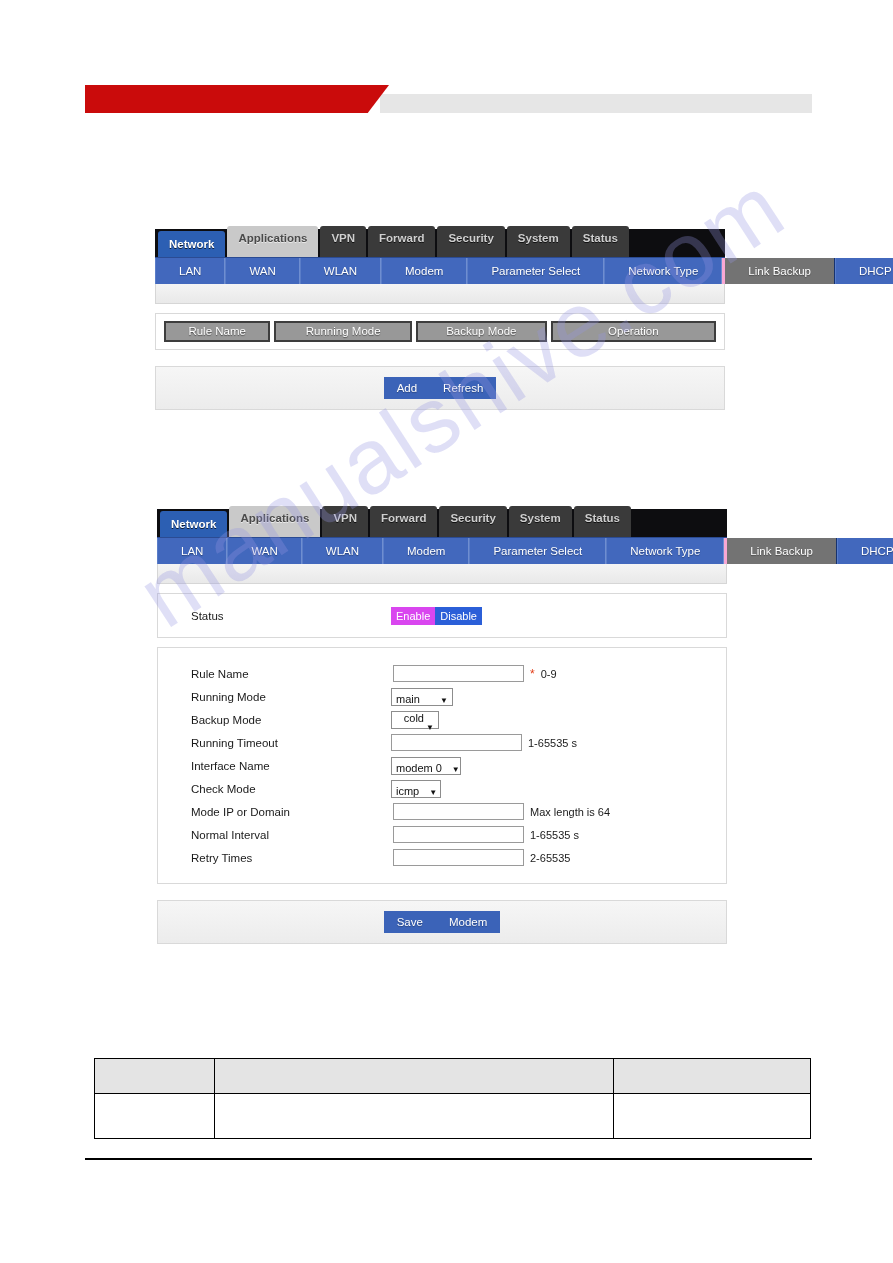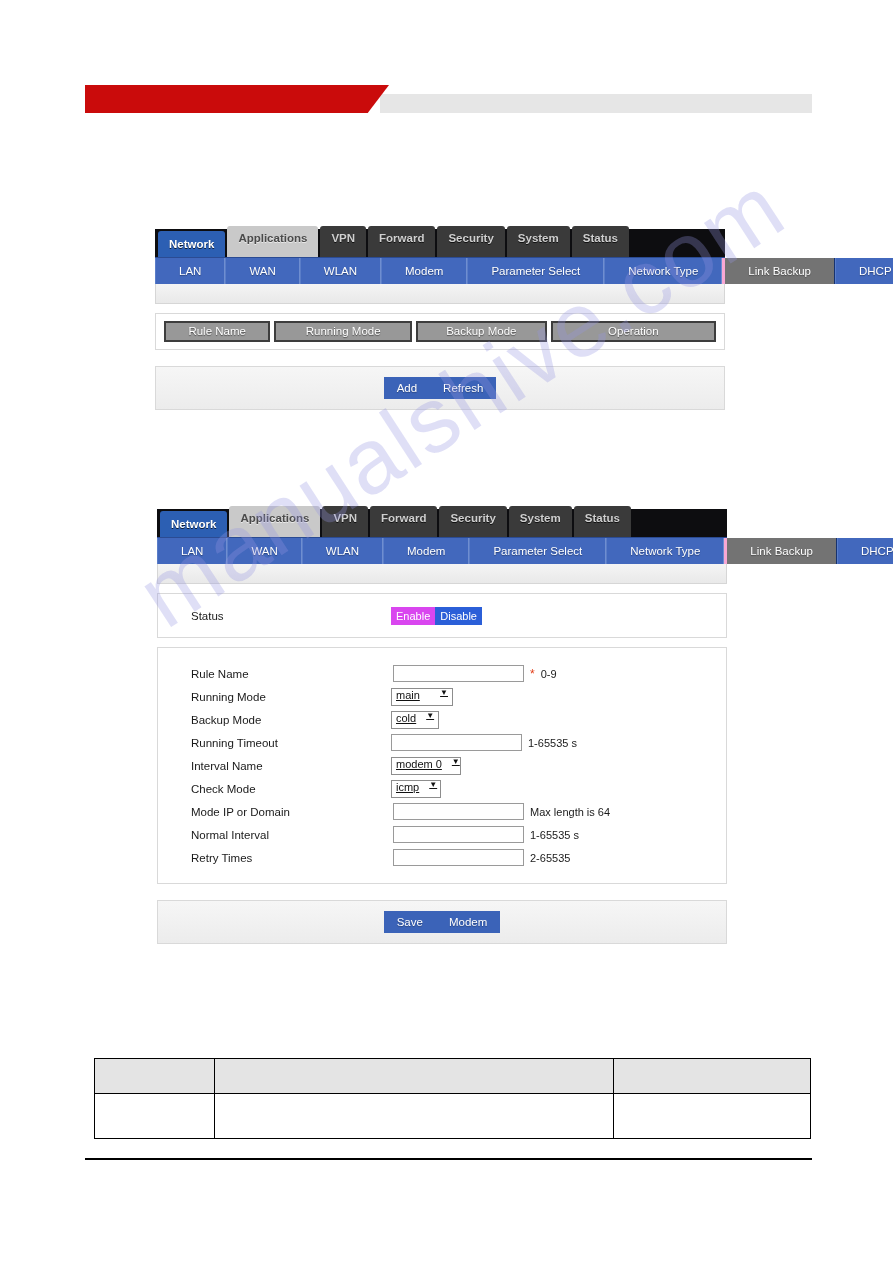--- a/index.html
+++ b/index.html
@@ -231,35 +231,34 @@
     border: 1px solid #9a9a9a;
     background: #ffffff;
     font-size: 11px;
     font-family: "Liberation Sans", sans-serif;
     padding: 0 3px;
     outline: none;
   }
   .txt.indent { margin-left: 2px; }
   .sel {
     display: inline-flex;
-    align-items: flex-start;
+    align-items: flex-end;
     justify-content: space-between;
     height: 18px;
     border: 1px solid #8d8d8d;
     background: #ffffff;
     font-size: 11px;
     padding: 0 4px;
     color: #111;
     cursor: pointer;
     white-space: nowrap;
-    text-decoration: underline;
   }
   .sel .cap { margin-right: 10px; }
   .sel.w-main   { width: 62px; }
-  .sel.w-cold   { width: 48px; }
+  .sel.w-cold   { width: 48px; flex-direction: column; }
   .sel.w-modem  { width: 70px; }
   .sel.w-icmp   { width: 50px; }
   .caret { font-size: 8px; line-height: 8px; }
   .hint {
     font-size: 11px;
     color: #1a1a1a;
     margin-left: 6px;
     white-space: nowrap;
   }
   .star { color: #e23b15; font-size: 12px; margin-left: 6px; }
@@ -411,21 +410,21 @@
 
         <div class="frow">
           <div class="flabel">Running Timeout</div>
           <div class="fctrl">
             <input class="txt" type="text" placeholder="" style="">
             <span class="hint">1-65535 s</span>
           </div>
         </div>
 
         <div class="frow">
-          <div class="flabel">Interval Name</div>
+          <div class="flabel">Interface Name</div>
           <div class="fctrl">
             <div class="sel w-modem">
               <span class="cap">modem 0</span>
               <span class="caret">▼</span>
             </div>
           </div>
         </div>
 
         <div class="frow">
           <div class="flabel">Check Mode</div>

